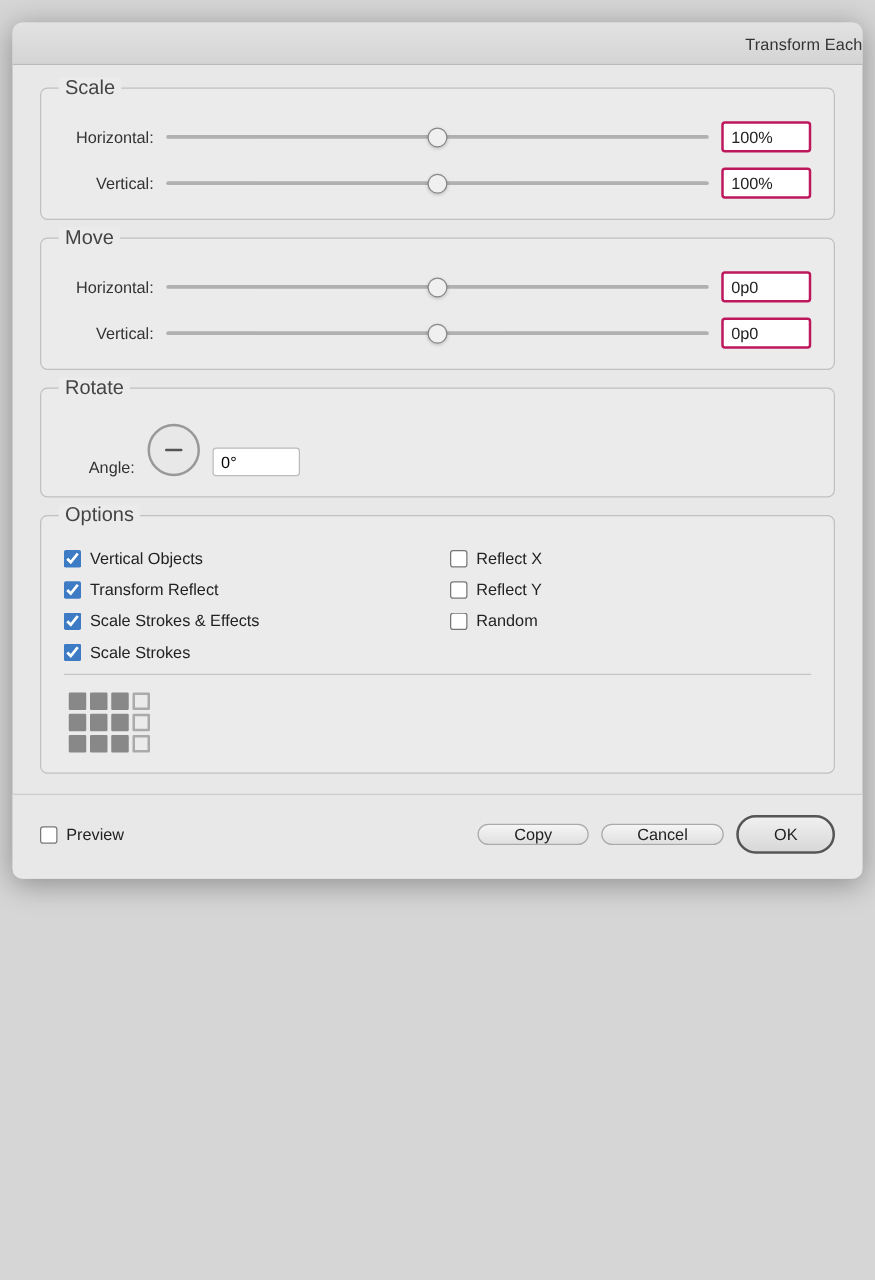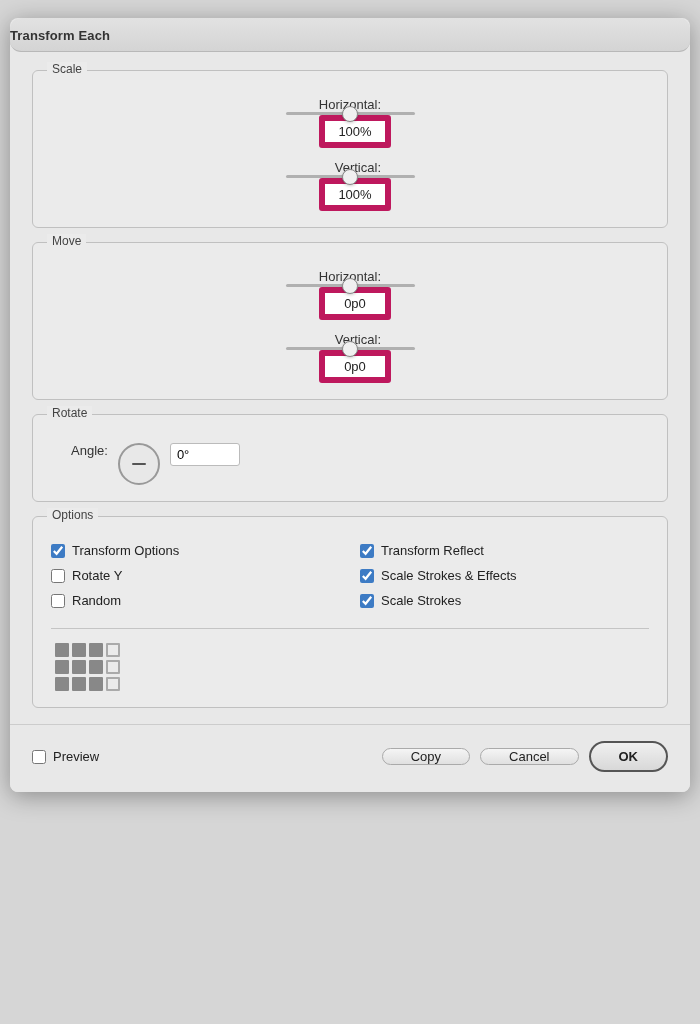--- a/index.html
+++ b/index.html
@@ -21,27 +21,26 @@
       background: #e8e8e8;
       border-radius: 8px;
       box-shadow: 0 4px 24px rgba(0,0,0,0.35);
       margin-top: 18px;
       overflow: hidden;
     }
 
     .title-bar {
       background: linear-gradient(to bottom, #e2e2e2, #d4d4d4);
       border-bottom: 1px solid #b8b8b8;
-      text-align: left;
+      text-align: right;
       padding: 10px 0 8px;
       font-size: 13px;
-      font-weight: 700;
+      font-weight: 400;
       color: #333;
       letter-spacing: 0.01em;
-      border-radius: 11px;
     }
 
     .dialog-body {
       padding: 18px 22px 14px;
       display: flex;
       flex-direction: column;
       gap: 14px;
     }
 
     .section-box {
@@ -51,31 +50,30 @@
       padding: 14px 18px 16px;
       position: relative;
     }
 
     .section-label {
       position: absolute;
       top: -9px;
       left: 14px;
       background: #ebebeb;
       padding: 0 5px;
-      font-size: 12px;
+      font-size: 16px;
       color: #444;
       font-weight: 500;
     }
 
     .slider-row {
       display: flex;
       align-items: center;
       margin-top: 12px;
       gap: 0;
-      flex-direction: column;
     }
 
     .slider-row-label {
       width: 82px;
       text-align: right;
       font-size: 13px;
       color: #333;
       flex-shrink: 0;
       padding-right: 10px;
     }
@@ -104,35 +102,35 @@
       height: 16px;
       border-radius: 50%;
       background: #f0f0f0;
       border: 1.5px solid #888;
       box-shadow: 0 1px 3px rgba(0,0,0,0.2);
       cursor: pointer;
     }
 
     .value-input {
       width: 72px;
-      border: 6px solid #be185d;
+      border: 2px solid #be185d;
       border-radius: 3px;
       background: #fff;
       padding: 3px 6px;
       font-size: 13px;
       color: #222;
-      text-align: center;
+      text-align: left;
       margin-left: 10px;
       flex-shrink: 0;
     }
 
     
     .rotate-row {
       display: flex;
-      align-items: flex-start;
+      align-items: flex-end;
       margin-top: 14px;
       gap: 10px;
     }
 
     .rotate-label {
       font-size: 13px;
       color: #333;
       margin-left: 20px;
     }
 
@@ -240,21 +238,21 @@
       background: linear-gradient(to bottom, #f5f5f5, #e0e0e0);
       font-size: 13px;
       color: #222;
       padding: 0 28px;
       cursor: pointer;
       outline: none;
     }
 
     .btn-ok {
       border: 2px solid #555;
-      font-weight: 700;
+      font-weight: 400;
       background: linear-gradient(to bottom, #f0f0f0, #d8d8d8);
       padding: 6px 28px;
     }
 
     .separator {
       height: 1px;
       background: #c4c4c4;
       margin: 10px 0 4px;
     }
   </style>
@@ -318,32 +316,36 @@
       </div>
     </div>
 
     <div class="section-box">
       <span class="section-label">Options</span>
 
       <div class="options-grid">
 
         <div class="checkbox-row">
           <input type="checkbox" checked="" style="">
-          <span>Transform Options</span>
-        </div>
-
+          <span>Vertical Objects</span>
+        </div>
+
+        <div class="checkbox-row">
+          <input type="checkbox" style="">
+          <span>Reflect X</span>
+        </div>
 
         <div class="checkbox-row">
           <input type="checkbox" checked="" style="">
           <span>Transform Reflect</span>
         </div>
 
         <div class="checkbox-row">
           <input type="checkbox" style="">
-          <span>Rotate Y</span>
+          <span>Reflect Y</span>
         </div>
 
         <div class="checkbox-row">
           <input type="checkbox" checked="" style="">
           <span>Scale Strokes &amp; Effects</span>
         </div>
 
         <div class="checkbox-row">
           <input type="checkbox" style="">
           <span>Random</span>

